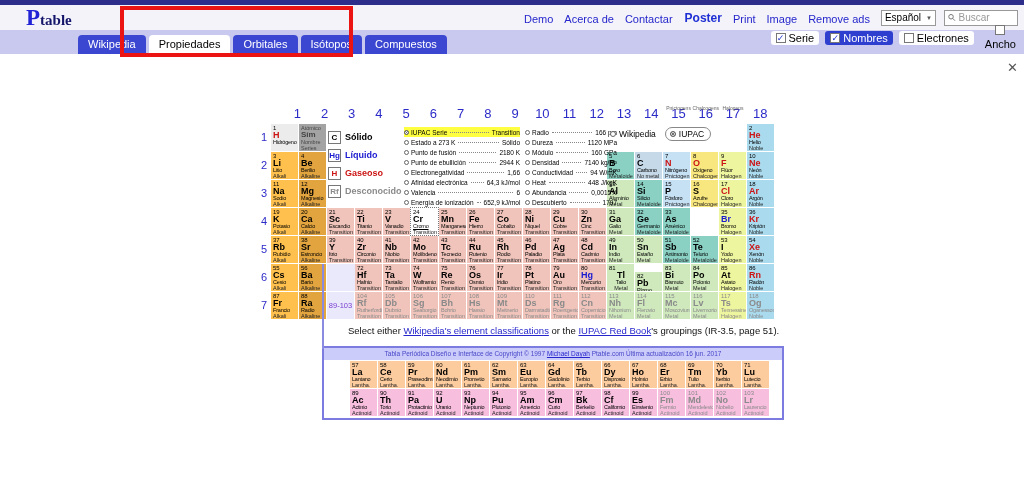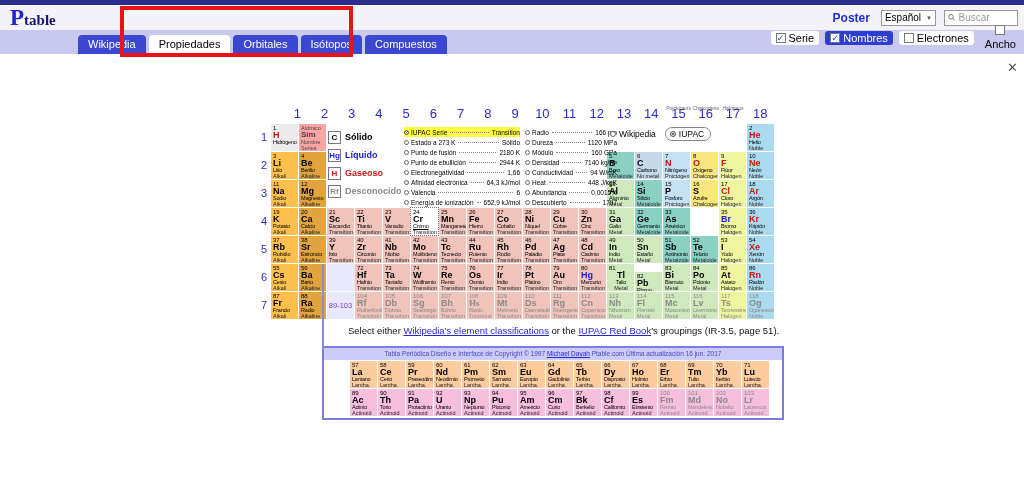--- a/index.html
+++ b/index.html
@@ -1,21 +1,21 @@
 <!DOCTYPE html>
 <html style="--topstrip: #2d2d8c; --header-bg: #f3f3f9; --tabbar-bg: #c9c9ef; --tab-blue: #3b47d1; --link-blue: #2626cc; --annotation-red: #ec1313; --table-blue: #2b2bc8; --purple-border: #7c7ce0; --footer-bg: #ccccfa; --footer-text: #4646c8; --highlight-yellow: #ffff42; --alkali: #ffc04d; --alkaline: #e2a43e; --transition: #f0c4bb; --lanthanoid: #fccc9e; --actinoid: #f7bede; --metal: #cfe9bd; --metalloid: #8ad1c3; --nonmetal: #c6d9e8; --pnictogen: #c6e0f4; --chalcogen: #f8e67e; --halogen: #eef59f; --noble: #aadaee; --unknown-el: #ececec; --placeholder-bg: #e9e9fb; --placeholder-text: #7a3fd0; --solid: #000000; --liquid: #1a1ad0; --gas: #cc1515; --unknown-state: #8a8a8a;"><head>
 <meta charset="utf-8">
 <style>
   * { margin:0; padding:0; box-sizing:border-box; }
   html,body { width:1024px; height:494px; }
   body { background:#fff; font-family:"Liberation Sans",sans-serif; overflow:hidden; position:relative; }
 
   .topstrip { height:5px; background:var(--topstrip,#2d2d8c); }
   .header { height:25px; background:var(--header-bg,#f3f3f9); display:flex; align-items:center; padding:0 6px 0 10px; }
-  .logo { cursor:pointer; line-height:1; white-space:nowrap; }
+  .logo { cursor:pointer; line-height:1; white-space:nowrap;margin-left:16px; }
   .logo-p { font-family:"Liberation Serif",serif; font-size:23px; font-weight:bold; color:#2323d6; }
   .logo-rest { font-family:"Liberation Serif",serif; font-size:15px; font-weight:bold; color:#15156b; }
   .header-right { margin-left:auto; display:flex; align-items:center; }
   .nav-link { color:var(--link-blue,#2626cc); font-size:11px; text-decoration:none; margin-left:11px; cursor:pointer; }
   .poster { font-weight:bold; color:#1f2fd4; font-size:12px; margin-left:12px; text-decoration:none; cursor:pointer; }
   .lang-select { margin-left:11px; border:1px solid #999; background:#fff; height:16px; display:inline-flex; align-items:center; gap:5px; font-size:10px; padding:0 3px; cursor:pointer; }
   .sel-arrow { font-size:6px; color:#555; }
   .search-box { margin-left:8px; border:1px solid #999; background:#fff; height:16px; width:74px; display:flex; align-items:center; padding:0 3px; gap:3px; }
   .search-box input { border:none; outline:none; width:100%; font-size:10px; font-family:"Liberation Sans",sans-serif; color:#333; background:transparent; }
   .search-box input::placeholder { color:#999; }
@@ -56,21 +56,21 @@
   .cat-transition{background:var(--transition,#f0c4bb);} .cat-lanthanoid{background:var(--lanthanoid,#fccc9e);}
   .cat-actinoid{background:var(--actinoid,#f7bede);} .cat-metal{background:var(--metal,#cfe9bd);}
   .cat-metalloid{background:var(--metalloid,#8ad1c3);} .cat-nonmetal{background:var(--nonmetal,#c6d9e8);}
   .cat-pnictogen{background:var(--pnictogen,#c6e0f4);} .cat-chalcogen{background:var(--chalcogen,#f8e67e);}
   .cat-halogen{background:var(--halogen,#eef59f);} .cat-noble{background:var(--noble,#aadaee);}
   .cat-unknown{background:var(--unknown-el,#ececec);}
   .st-g .sym{color:var(--gas,#cc1515);} .st-l .sym{color:var(--liquid,#1a1ad0);}
   .st-u .sym{color:var(--unknown-state,#8a8a8a);} .st-u .num,.st-u .nm,.st-u .sr{color:#8a8a8a;}
 
   .ph { background:var(--placeholder-bg,#e9e9fb); color:var(--placeholder-text,#7a3fd0); font-size:7.5px; display:flex; align-items:center; justify-content:center; cursor:pointer; grid-column:4; }
-  .keycell { grid-column:3; grid-row:1; background:#fca5a5; color:#444; padding:1px 2px; overflow:hidden; }
+  .keycell { grid-column:3; grid-row:1; background:#a3a3a3; color:#444; padding:1px 2px; overflow:hidden; }
   .kc-num { display:block; font-size:5.5px; line-height:6px; }
   .kc-sym { display:block; font-size:8px; font-weight:bold; line-height:8px; }
   .kc-nm,.kc-sr { display:block; font-size:5.5px; line-height:6px; }
 
   .legend-states { position:absolute; left:70px; top:4px; width:82px; }
   .st-row { display:flex; align-items:center; gap:4px; height:18px; }
   .st-sym { width:13px; height:13px; border:1px solid #777; background:#fff; font-size:8px; font-weight:bold; display:inline-flex; align-items:center; justify-content:center; }
   .st-lab { font-size:9px; font-weight:bold; }
   .lab-s{color:var(--solid,#000);} .lab-l{color:var(--liquid,#1a1ad0);} .lab-g{color:var(--gas,#cc1515);} .lab-u{color:var(--unknown-state,#8a8a8a);}
 
@@ -102,21 +102,23 @@
 <body>
 
 <div class="page">
   <div class="topstrip"></div>
 
   <header class="header">
     <div class="logo">
       <span class="logo-p">P</span><span class="logo-rest">table</span>
     </div>
     <nav class="header-right">
+      <span><a class="nav-link">Demo</a><a class="nav-link">Acerca de</a><a class="nav-link">Contactar</a></span>
       <a class="poster">Poster</a>
+      <span><a class="nav-link">Print</a><a class="nav-link">Image</a><a class="nav-link">Remove ads</a></span>
       <span class="lang-select">
         <span>Español</span>
         <span class="sel-arrow">▼</span>
       </span>
       <span class="search-box">
         <svg width="9" height="9" viewBox="0 0 10 10">
             <circle cx="4" cy="4" r="3" fill="none" stroke="#777" stroke-width="1.3"></circle>
             <line x1="6.2" y1="6.2" x2="9.3" y2="9.3" stroke="#777" stroke-width="1.3"></line>
           </svg>
         <input placeholder="Buscar" style="">
@@ -649,21 +651,21 @@
               <span class="sym">Sg</span>
               <span class="nm">Seaborgio</span>
               <span class="sr">Transition</span>
             </div>
             <div class="el cat-transition st-u" style="grid-area: 7 / 8;">
               <span class="num">107</span>
               <span class="sym">Bh</span>
               <span class="nm">Bohrio</span>
               <span class="sr">Transition</span>
             </div>
-            <div class="el cat-transition st-u" style="grid-area: 7 / 9; font-family: Liberation Serif, serif;">
+            <div class="el cat-transition st-u" style="grid-area: 7 / 9;">
               <span class="num">108</span>
               <span class="sym">Hs</span>
               <span class="nm">Hassio</span>
               <span class="sr">Transition</span>
             </div>
             <div class="el cat-transition st-u" style="grid-area: 7 / 10;">
               <span class="num">109</span>
               <span class="sym">Mt</span>
               <span class="nm">Meitnerio</span>
               <span class="sr">Transition</span>

